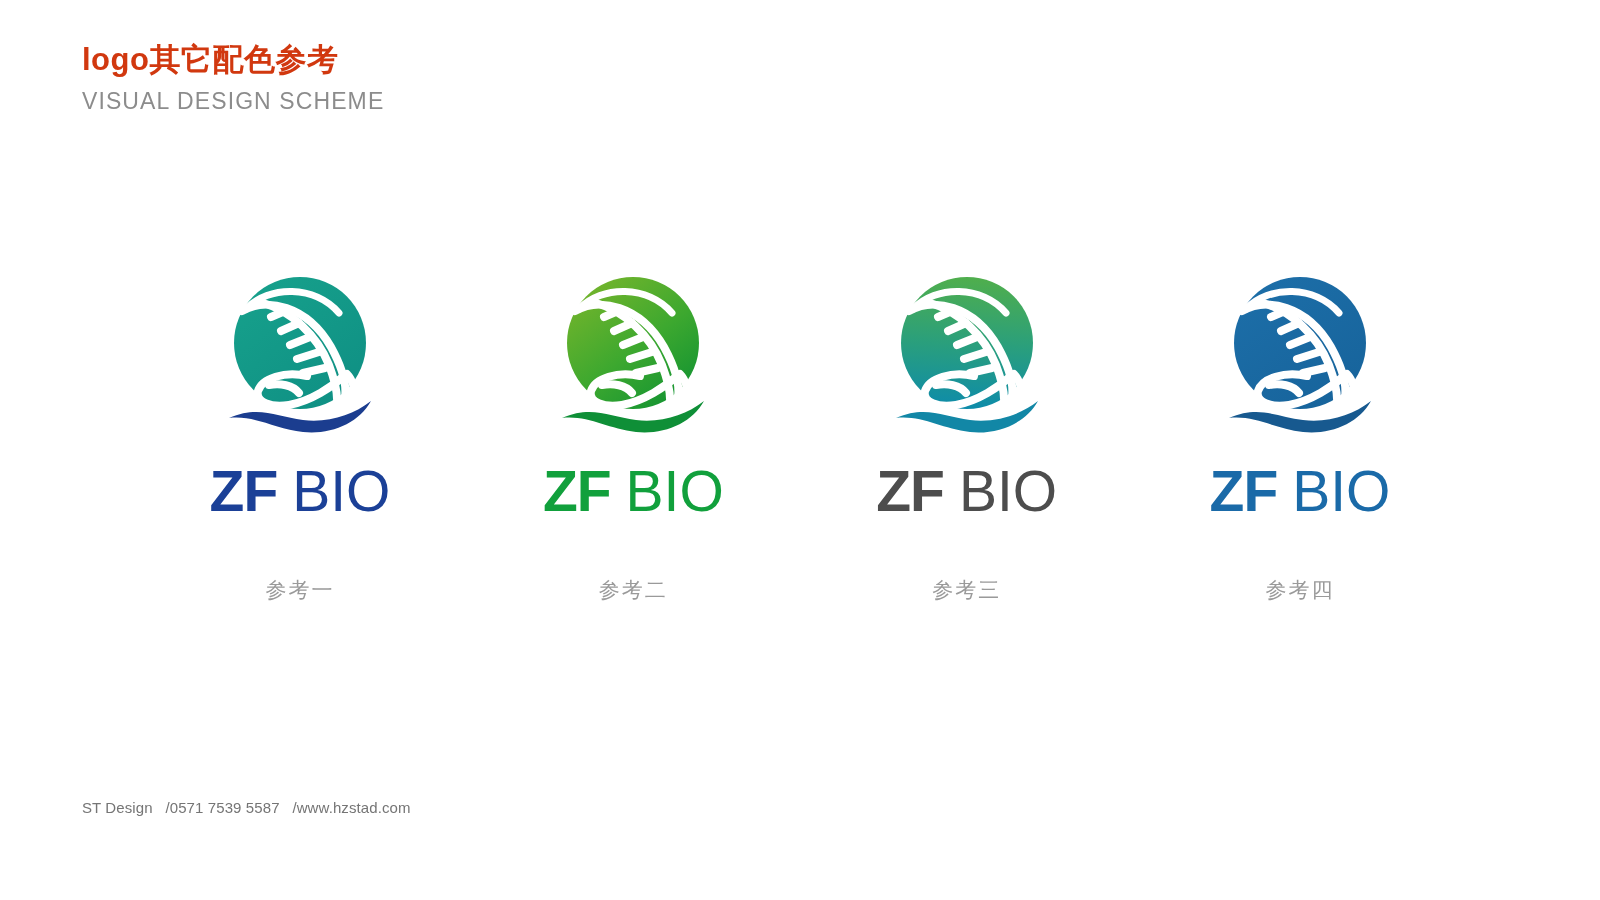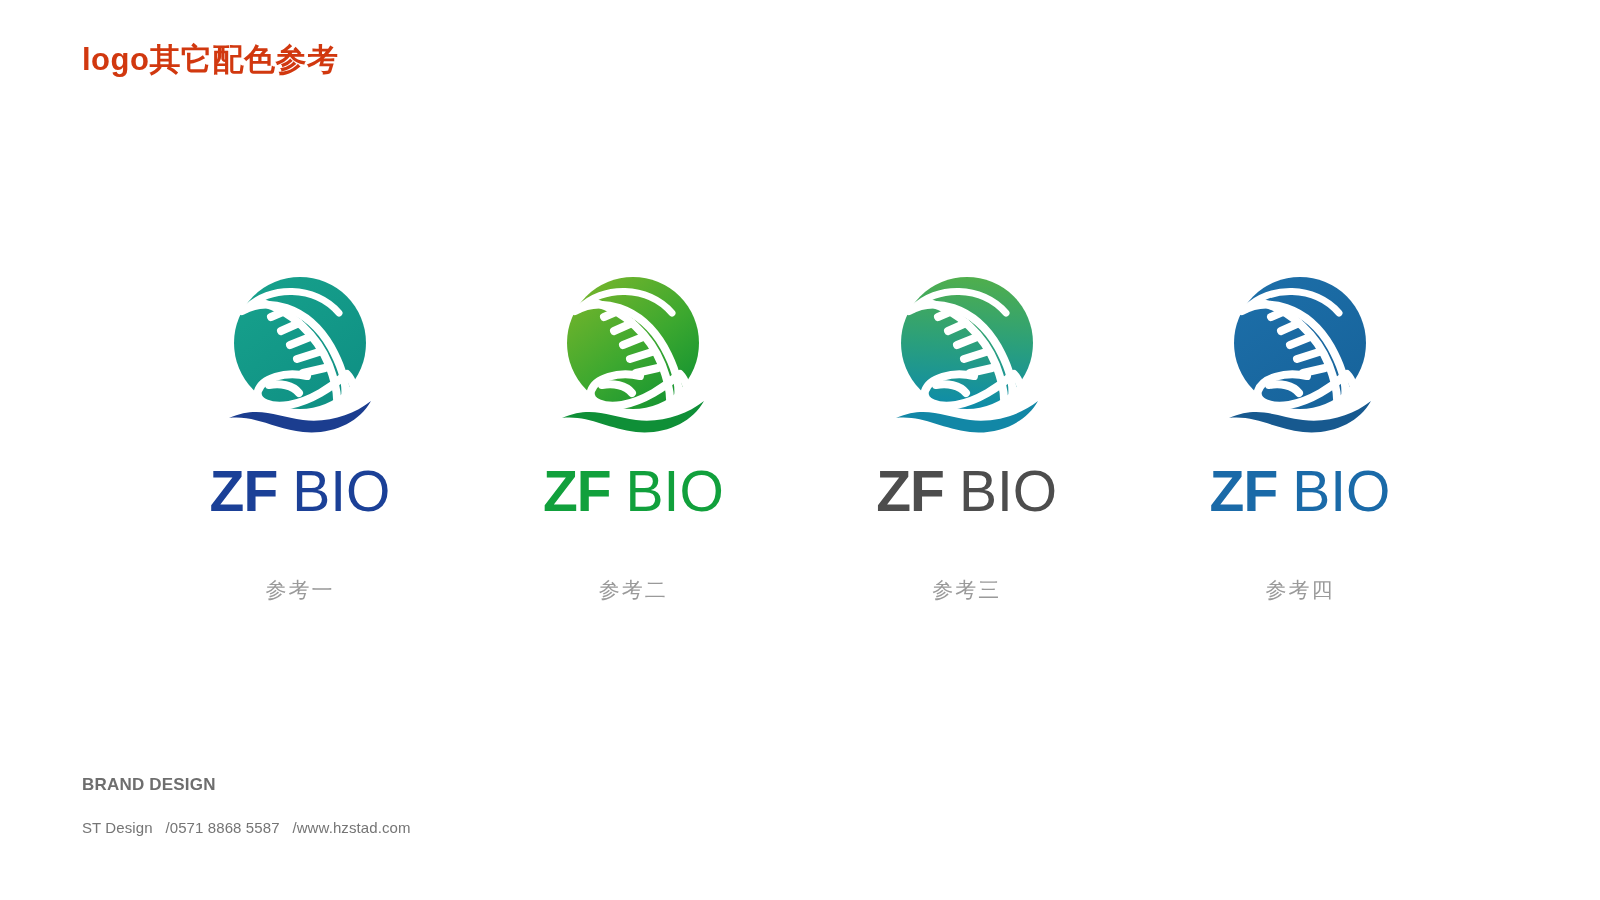--- a/index.html
+++ b/index.html
@@ -115,20 +115,21 @@
   }
   .footer-info span { white-space: pre; }
 </style>
 </head>
 <body>
 
 <div class="page">
 
   <div class="header">
     <div class="title-cn">logo其它配色参考</div>
+    <div class="title-en">VISUAL DESIGN SCHEME</div>
   </div>
 
   <div class="logo-grid">
 
     <div class="logo-cell">
       <div class="logo-mark">
         <svg viewBox="0 0 178 165" xmlns="http://www.w3.org/2000/svg">
           <defs>
             <linearGradient id="g1" x1="0" y1="0" x2="0.75" y2="1">
               <stop offset="0%" stop-color="#17a28c"></stop>
@@ -280,23 +281,22 @@
       <div class="wordmark">
         <span class="wm-zf" style="color:#1a6aa8">ZF</span>
         <span class="wm-bio" style="color:#1a6aa8">BIO</span>
       </div>
       <div class="cell-caption">参考四</div>
     </div>
 
   </div>
 
   <div class="footer">
-    <div class="footer-brand">BRAND DESIGN</div>
     <div class="footer-info">
       <span>ST Design</span>
       <span>   </span>
-      <span>/0571 8868 5587</span>
+      <span>/0571 7539 5587</span>
       <span>   </span>
       <span>/www.hzstad.com</span>
     </div>
   </div>
 
 </div>
 
 </body></html>

